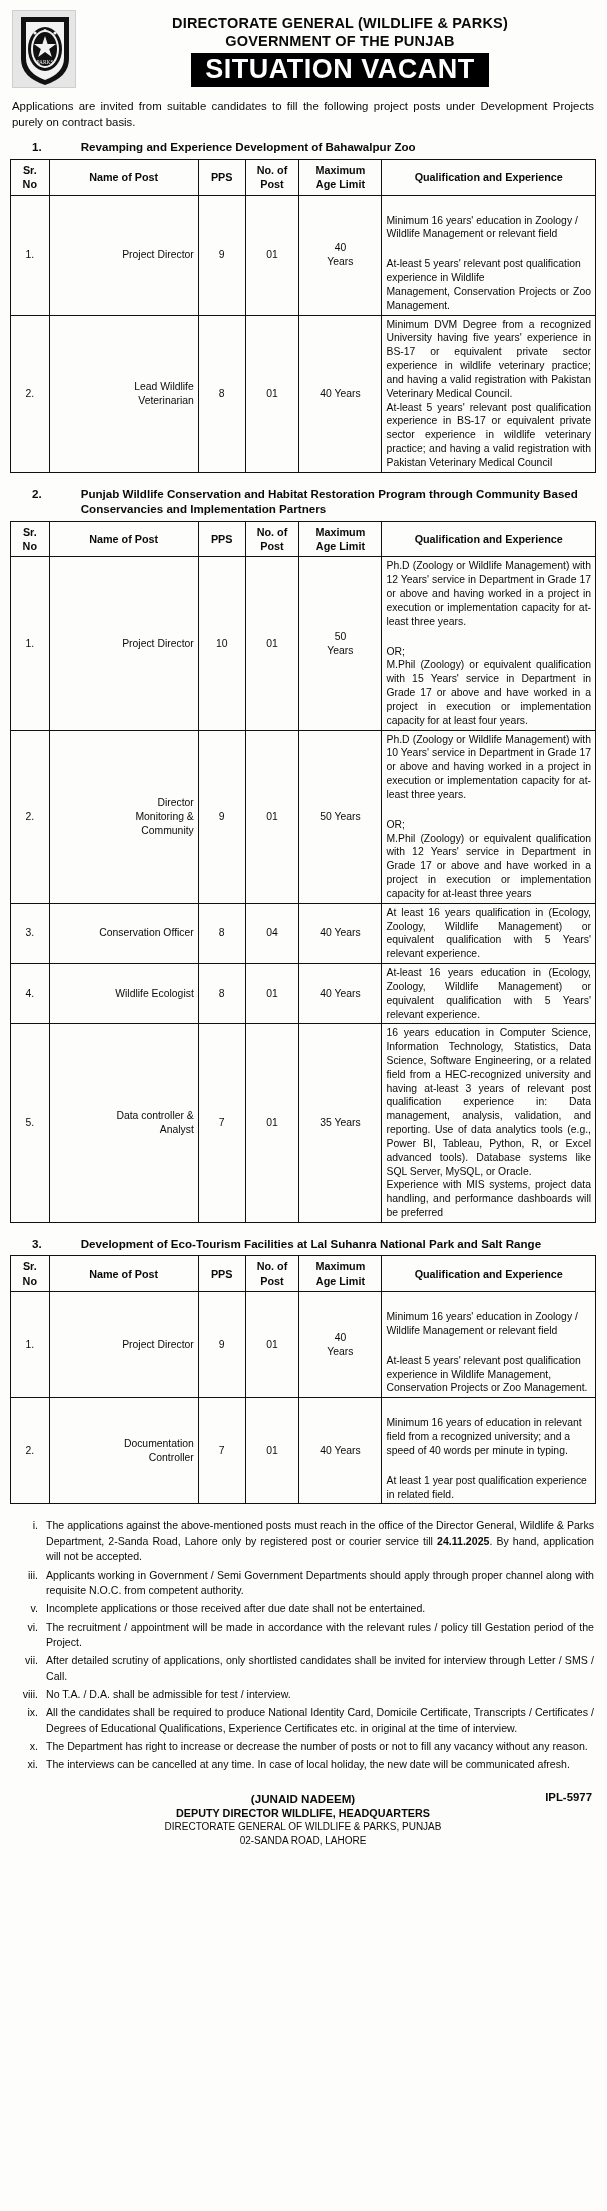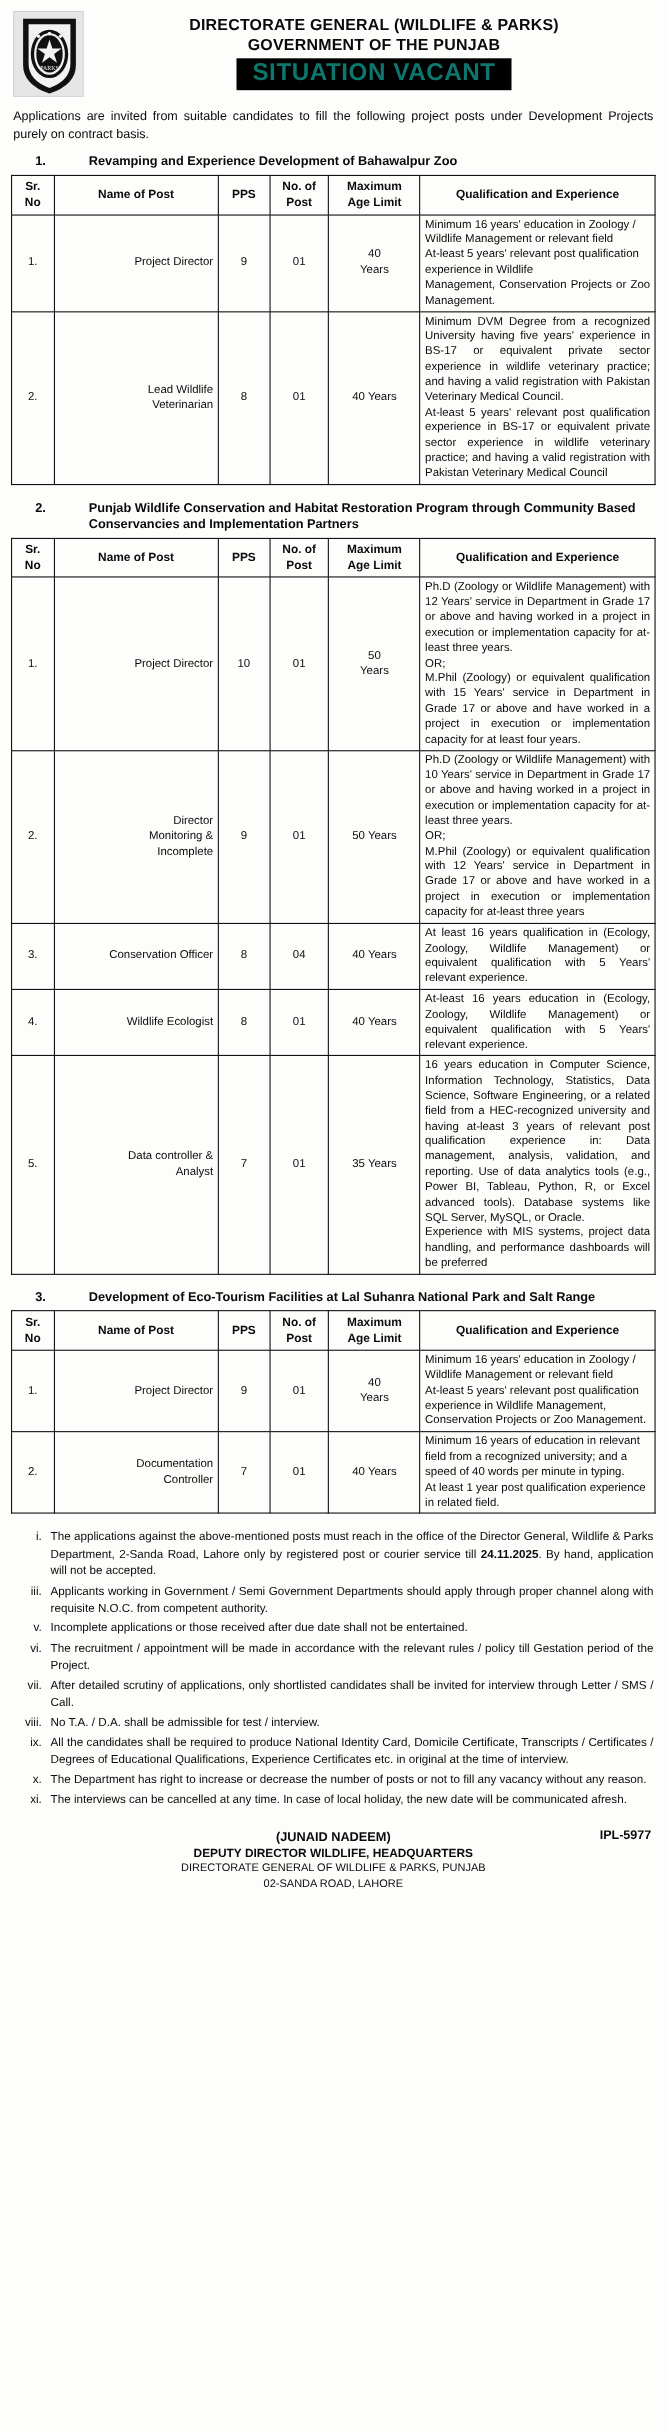--- a/index.html
+++ b/index.html
@@ -42,23 +42,23 @@
     padding-top: 4px;
   }
   .dept-line1, .dept-line2 {
     font-weight: bold;
     font-size: 14.5px;
     letter-spacing: 0.2px;
     line-height: 1.25;
   }
   .vacant-band {
     background: #000;
-    color: #0f766e;
-    font-weight: bold;
-    font-size: 22px;
+    color: #ffffff;
+    font-weight: bold;
+    font-size: 27px;
     letter-spacing: 0.5px;
     line-height: 1.12;
     margin: 3px auto 0 auto;
     padding: 1px 14px 3px 14px;
     display: inline-block;
   }
   
   .intro {
     font-size: 11.4px;
     line-height: 1.42;
@@ -108,21 +108,21 @@
   td.name { text-align: right; padding-left: 6px; }
   td.pps, td.nop, td.age { text-align: center; }
   td.qual {
     text-align: justify;
     vertical-align: top;
     padding: 3px 5px 3px 5px;
     line-height: 1.38;
   }
   td.qual p { margin: 0; }
   td.qual p + p { margin-top: 0px; }
-  td.qual p.nj { text-align: left; }
+  td.qual p.nj { text-align: left; margin-top: 16px; }
 
   
   .conditions {
     margin: 14px 2px 0 4px;
   }
   .cond {
     display: flex;
     gap: 6px;
     font-size: 10.6px;
     line-height: 1.45;
@@ -277,21 +277,21 @@
         <td class="nop">01</td>
         <td class="age"><span>50</span><br><span>Years</span></td>
         <td class="qual">
           <p>Ph.D (Zoology or Wildlife Management) with 12 Years' service in Department in Grade 17 or above and having worked in a project in execution or implementation capacity for at-least three years.</p>
           <p class="nj">OR;</p>
           <p>M.Phil (Zoology) or equivalent qualification with 15 Years' service in Department in Grade 17 or above and have worked in a project in execution or implementation capacity for at least four years.</p>
         </td>
       </tr>
       <tr>
         <td class="sr">2.</td>
-        <td class="name"><span>Director</span><br><span>Monitoring &amp;</span><br><span>Incomplete</span></td>
+        <td class="name"><span>Director</span><br><span>Monitoring &amp;</span><br><span>Community</span></td>
         <td class="pps">9</td>
         <td class="nop">01</td>
         <td class="age">50 Years</td>
         <td class="qual">
           <p>Ph.D (Zoology or Wildlife Management) with 10 Years' service in Department in Grade 17 or above and having worked in a project in execution or implementation capacity for at-least three years.</p>
           <p class="nj">OR;</p>
           <p>M.Phil (Zoology) or equivalent qualification with 12 Years' service in Department in Grade 17 or above and have worked in a project in execution or implementation capacity for at-least three years</p>
         </td>
       </tr>
       <tr>

